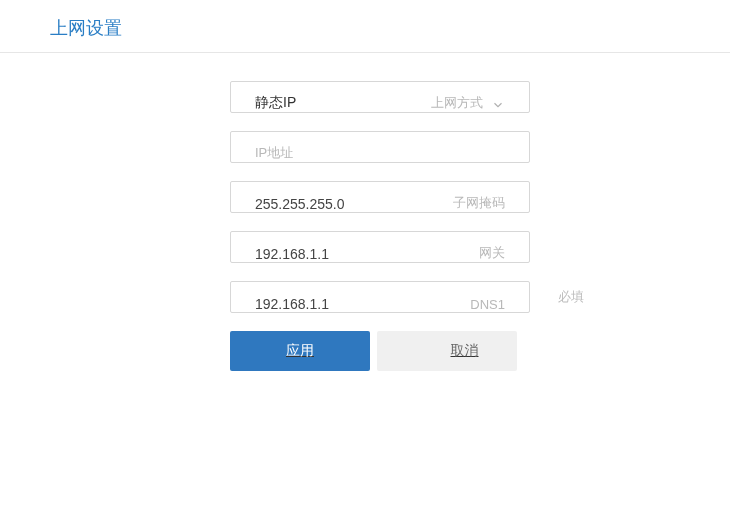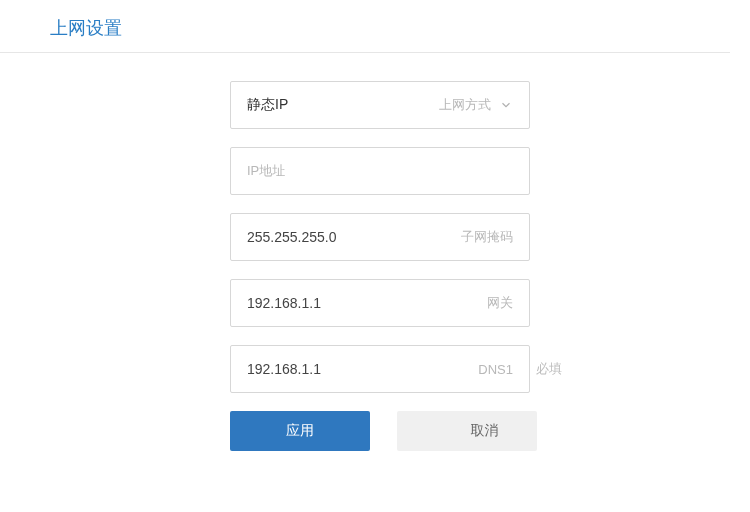--- a/index.html
+++ b/index.html
@@ -28,26 +28,26 @@
     }
     .form-row {
       display: flex;
       align-items: center;
       justify-content: flex-start;
       margin-bottom: 18px;
       padding-left: 230px;
     }
     .field {
       width: 300px;
-      height: 48px;
+      height: 32px;
       border: 1px solid #d7d7d7;
       border-radius: 2px;
       display: flex;
-      align-items: center;
-      padding: 0 16px;
+      align-items: flex-end;
+      padding: 0 24px;
       background: #fff;
       position: relative;
     }
     .field-value {
       flex: 1;
       font-size: 14px;
       color: #444;
       border: none;
       outline: none;
       background: transparent;
@@ -64,29 +64,30 @@
     .chevron {
       margin-left: 8px;
       display: inline-flex;
       align-items: center;
     }
     .chevron svg {
       width: 14px;
       height: 14px;
     }
     .note {
-      margin-left: 6px;
+      margin-left: 28px;
       color: #bdbdbd;
       font-size: 13px;
     }
     .button-row {
       display: flex;
       padding-left: 230px;
-      gap: 27px;
+      gap: 7px;
       margin-top: 2px;
+      text-decoration: underline;
     }
     .btn {
       width: 140px;
       height: 40px;
       border-radius: 2px;
       font-size: 14px;
       cursor: pointer;
       border: none;
       display: flex;
       align-items: center;

